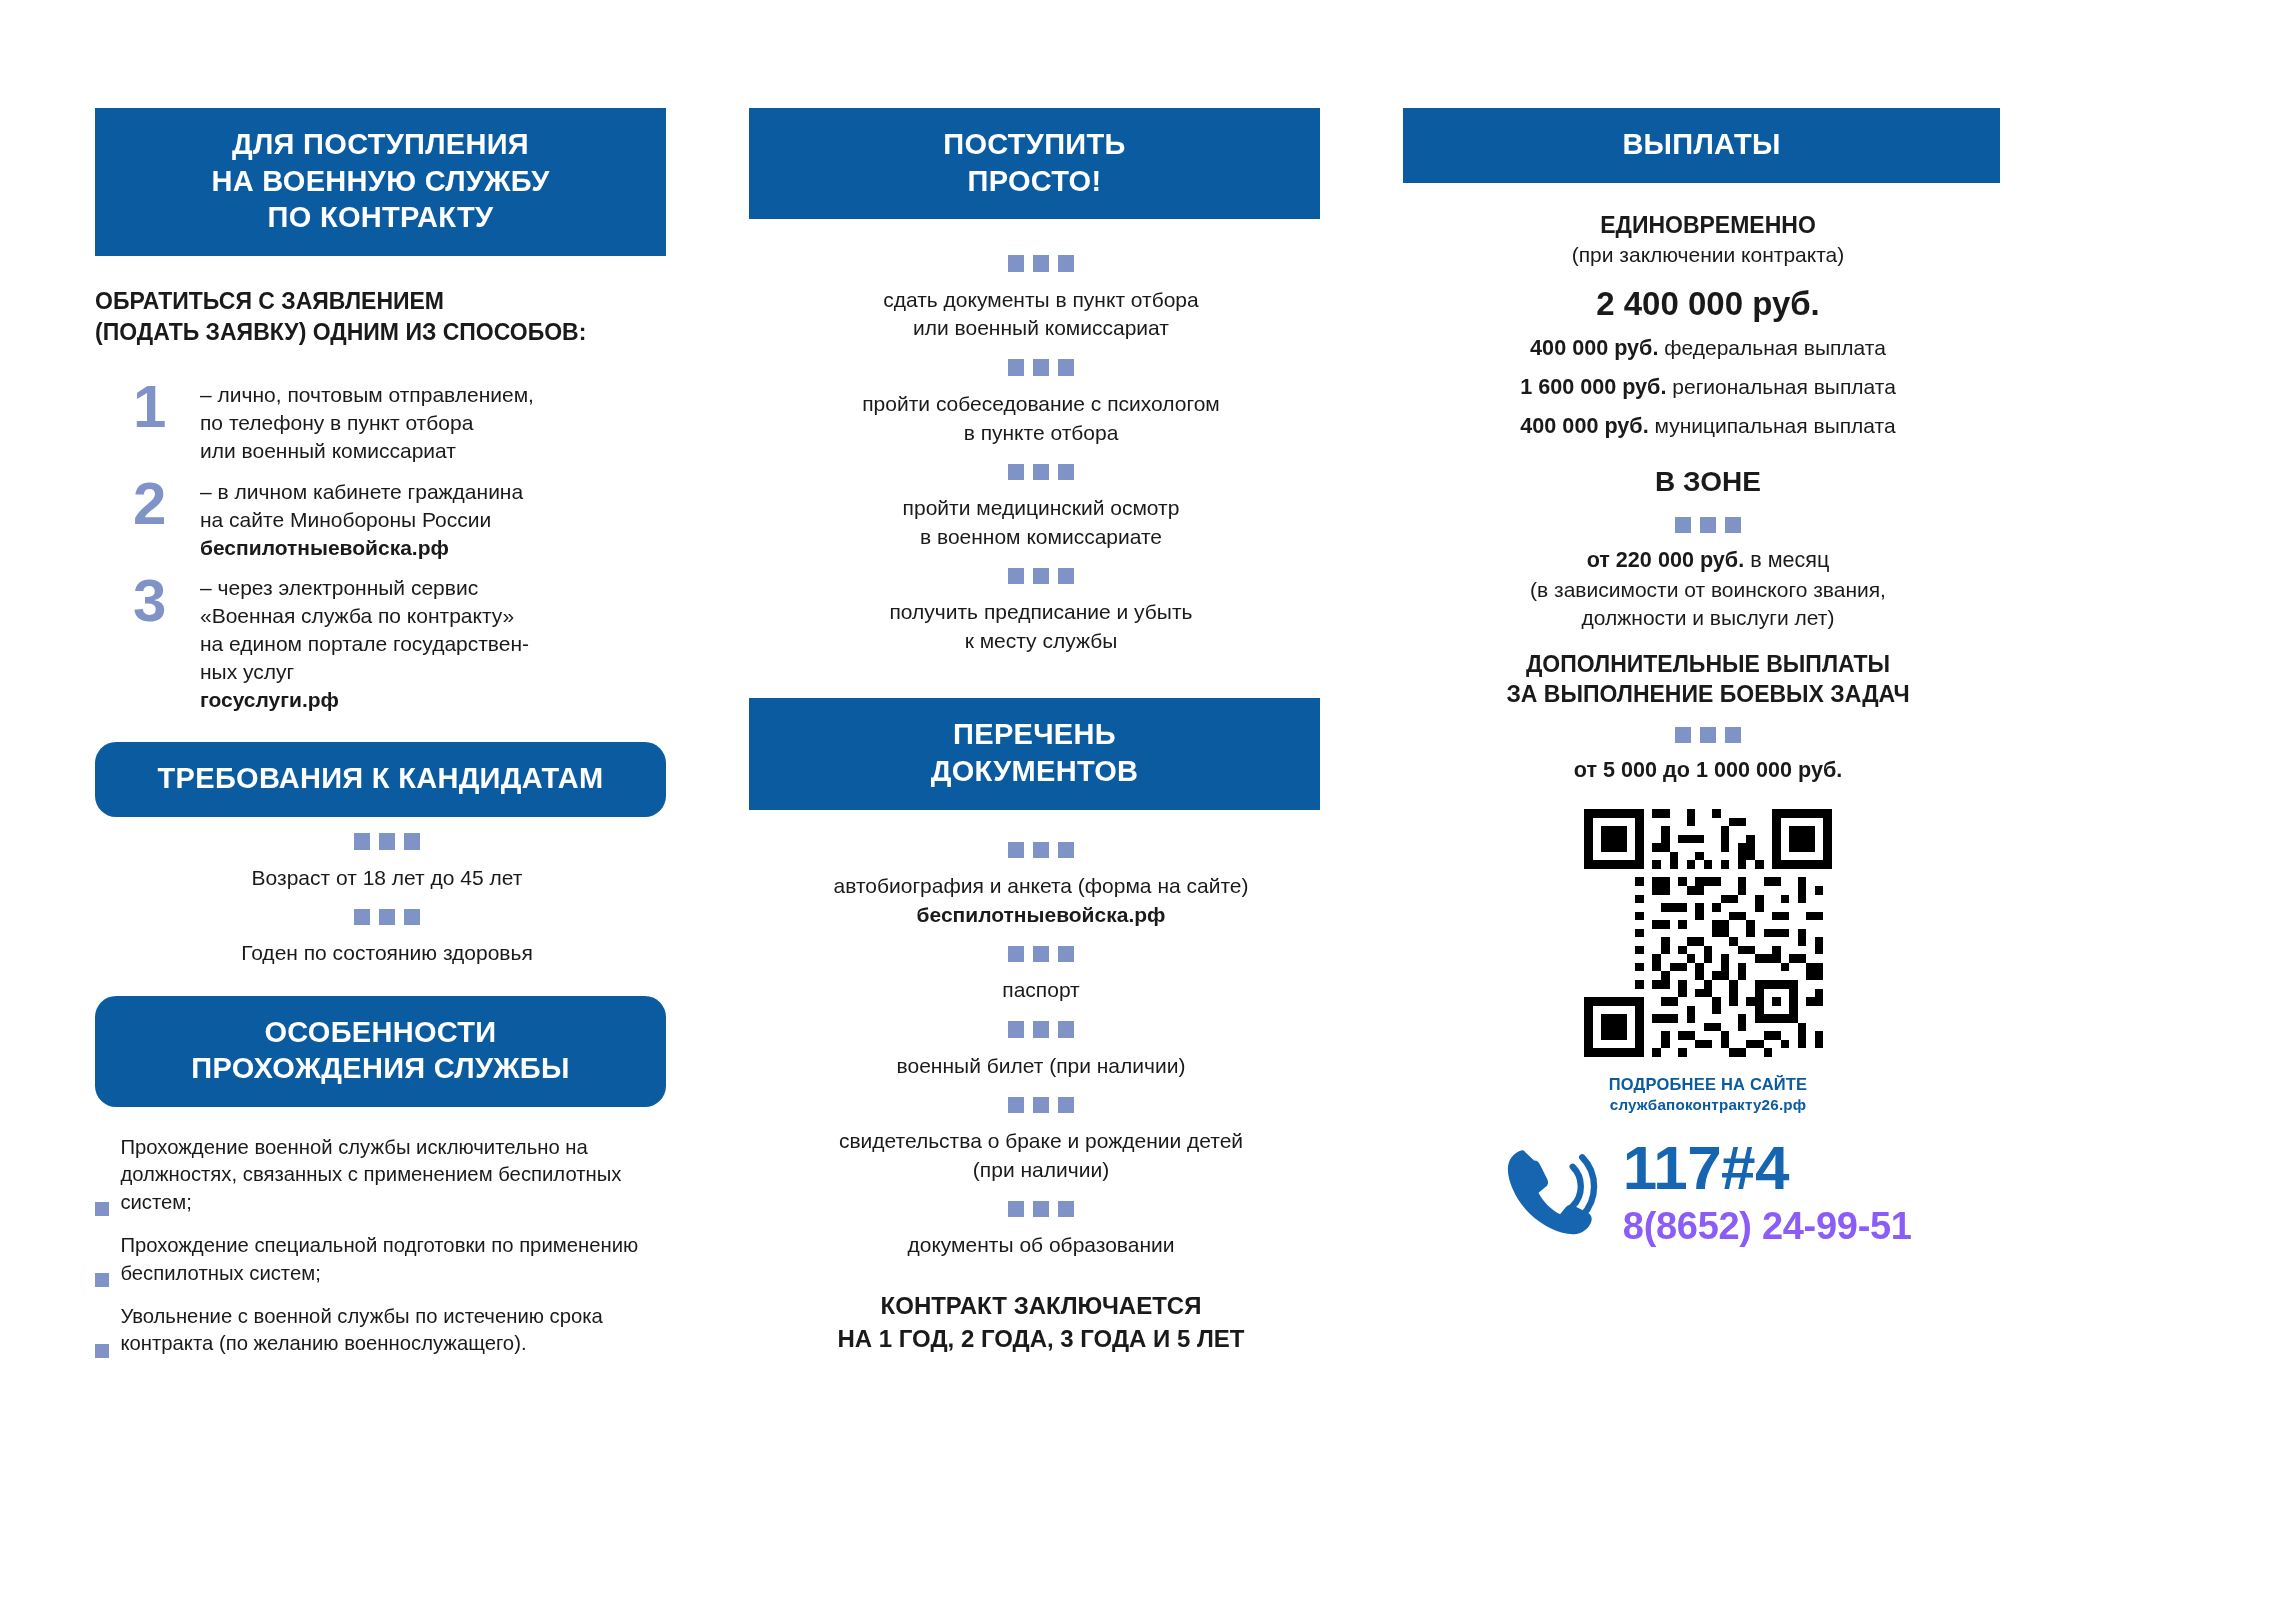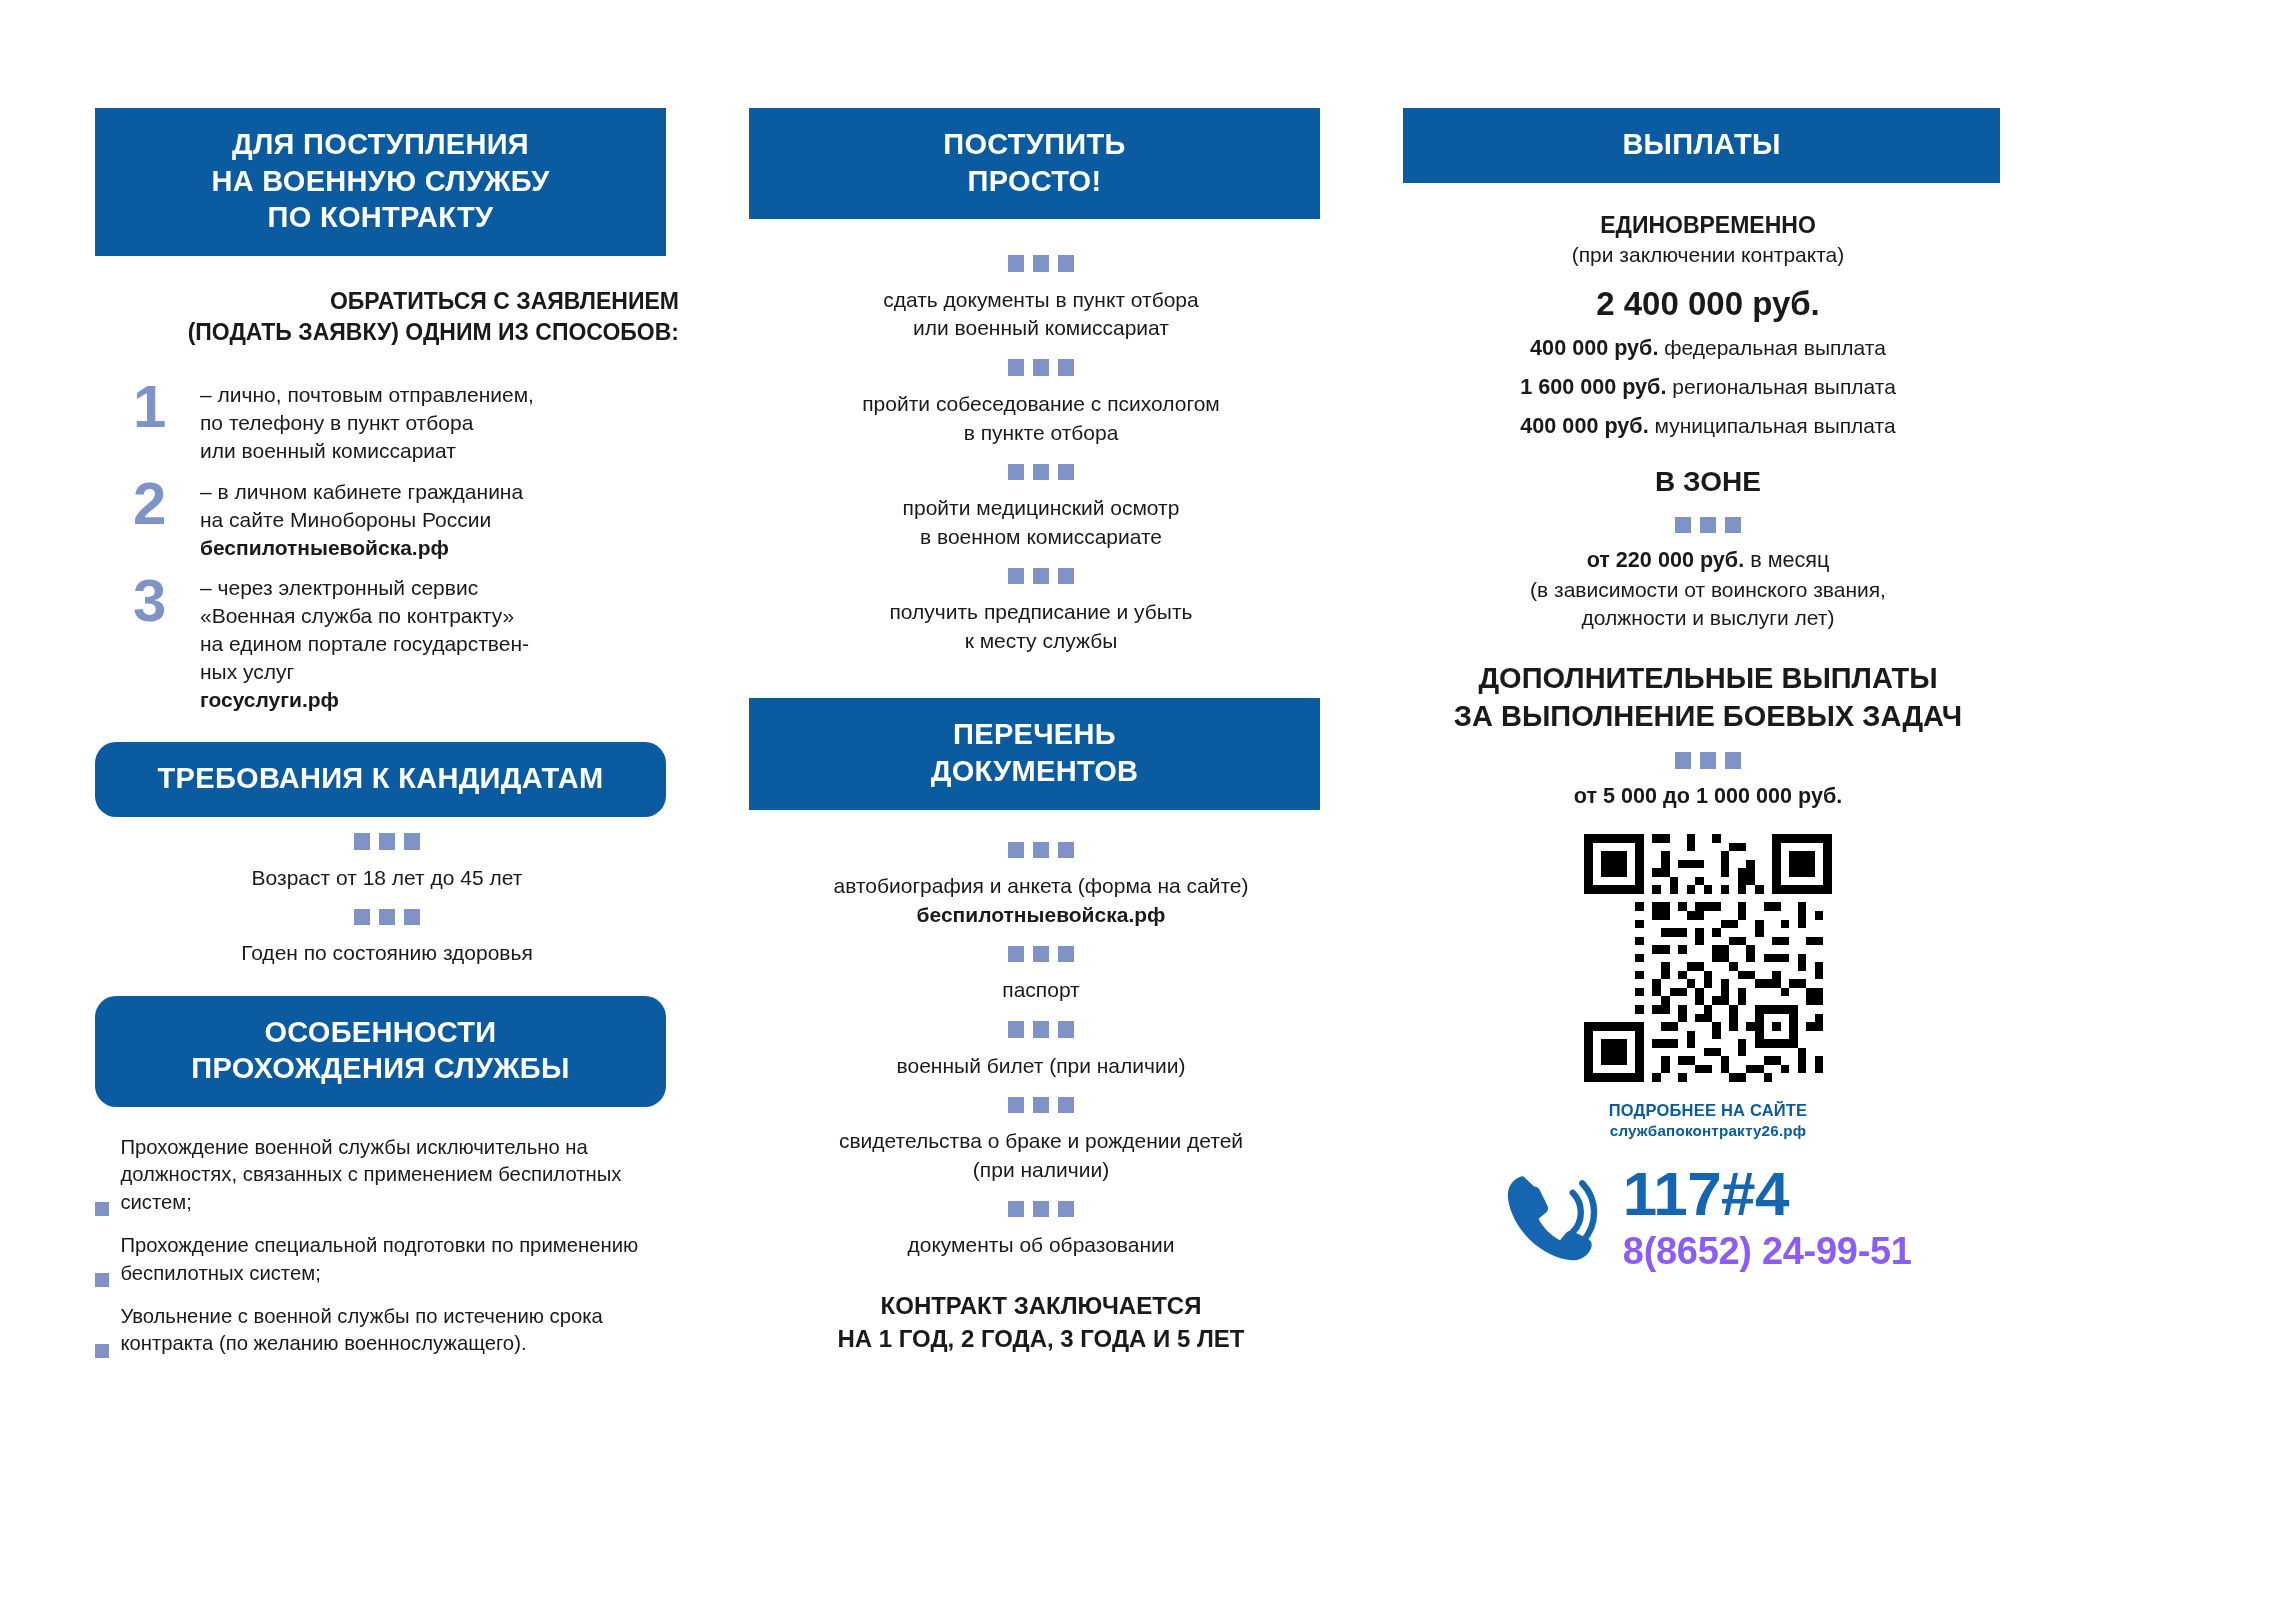--- a/index.html
+++ b/index.html
@@ -47,21 +47,21 @@
   }
   .bar.h1 { font-size: 29px; }
   .bar.h2 { font-size: 29px; border-radius: 21px; }
 
   .bar-1 { width: 571px; }
   .bar-2 { width: 571px; }
   .bar-3 { width: 597px; }
   .bold { font-weight: bold; }
 
   .lead {
-    text-align: right;
+    text-align: left;
     font-weight: bold;
     font-size: 23px;
     line-height: 1.35;
     margin-top: 30.5px;
   }
 
   
   .numlist {
     margin-top: 29px;
     padding-left: 38px;
@@ -159,24 +159,24 @@
     font-size: 21.6px;
     font-weight: bold;
     margin-top: 5.1px;
   }
   .c3 .paren {
     font-size: 21px;
     line-height: 1.33;
     margin-top: 2.5px;
   }
   .c3 .extra {
-    font-size: 29px;
+    font-size: 23px;
     font-weight: bold;
     line-height: 1.3;
-    margin-top: 29px;
+    margin-top: 19px;
   }
   .c3 .from-to {
     font-size: 21.6px;
     font-weight: bold;
     margin-top: 3.8px;
   }
 
   
   .qr-wrap {
     display: flex;

